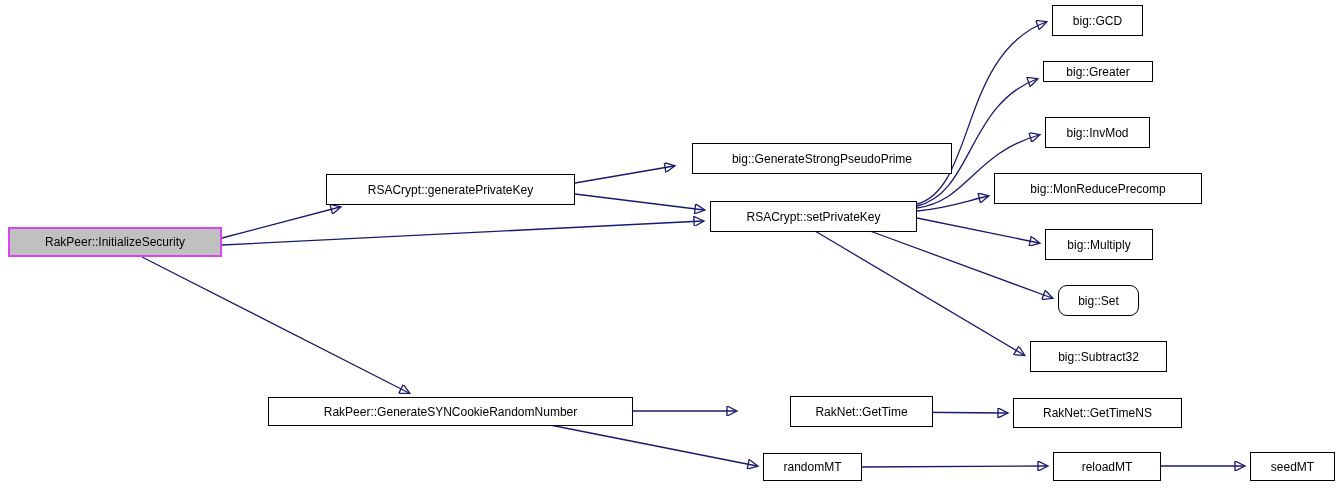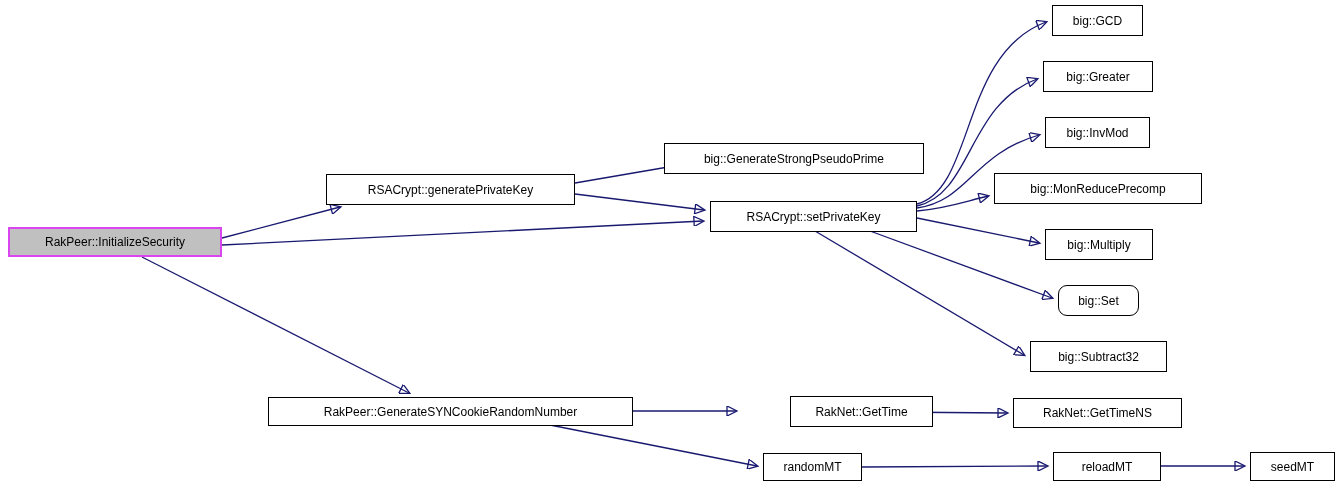--- a/index.html
+++ b/index.html
@@ -78,33 +78,33 @@
   </svg>
 
   <div class="node root" style="left:8px; top:227px; width:214px; height:30px;">
     <span>RakPeer::InitializeSecurity</span>
   </div>
 
   <div class="node" style="left:326px; top:174px; width:249px; height:31px;">
     <span>RSACrypt::generatePrivateKey</span>
   </div>
 
-  <div class="node" style="left:664px; top:143px; width:260px; height:31px;text-align:right;">
+  <div class="node" style="left:692px; top:143px; width:260px; height:31px;text-align:right;">
     <span>big::GenerateStrongPseudoPrime</span>
   </div>
 
   <div class="node" style="left:710px; top:201px; width:207px; height:31px;justify-content:center;">
     <span>RSACrypt::setPrivateKey</span>
   </div>
 
   <div class="node" style="left:1052px; top:5px; width:91px; height:31px;">
     <span>big::GCD</span>
   </div>
 
-  <div class="node" style="left:1043px; top:61px; width:110px; height:31px;">
+  <div class="node" style="left:1043px; top:61px; width:110px; height:21px;">
     <span>big::Greater</span>
   </div>
 
   <div class="node" style="left:1045px; top:117px; width:105px; height:31px;">
     <span>big::InvMod</span>
   </div>
 
   <div class="node" style="left:994px; top:173px; width:208px; height:31px;">
     <span>big::MonReducePrecomp</span>
   </div>

